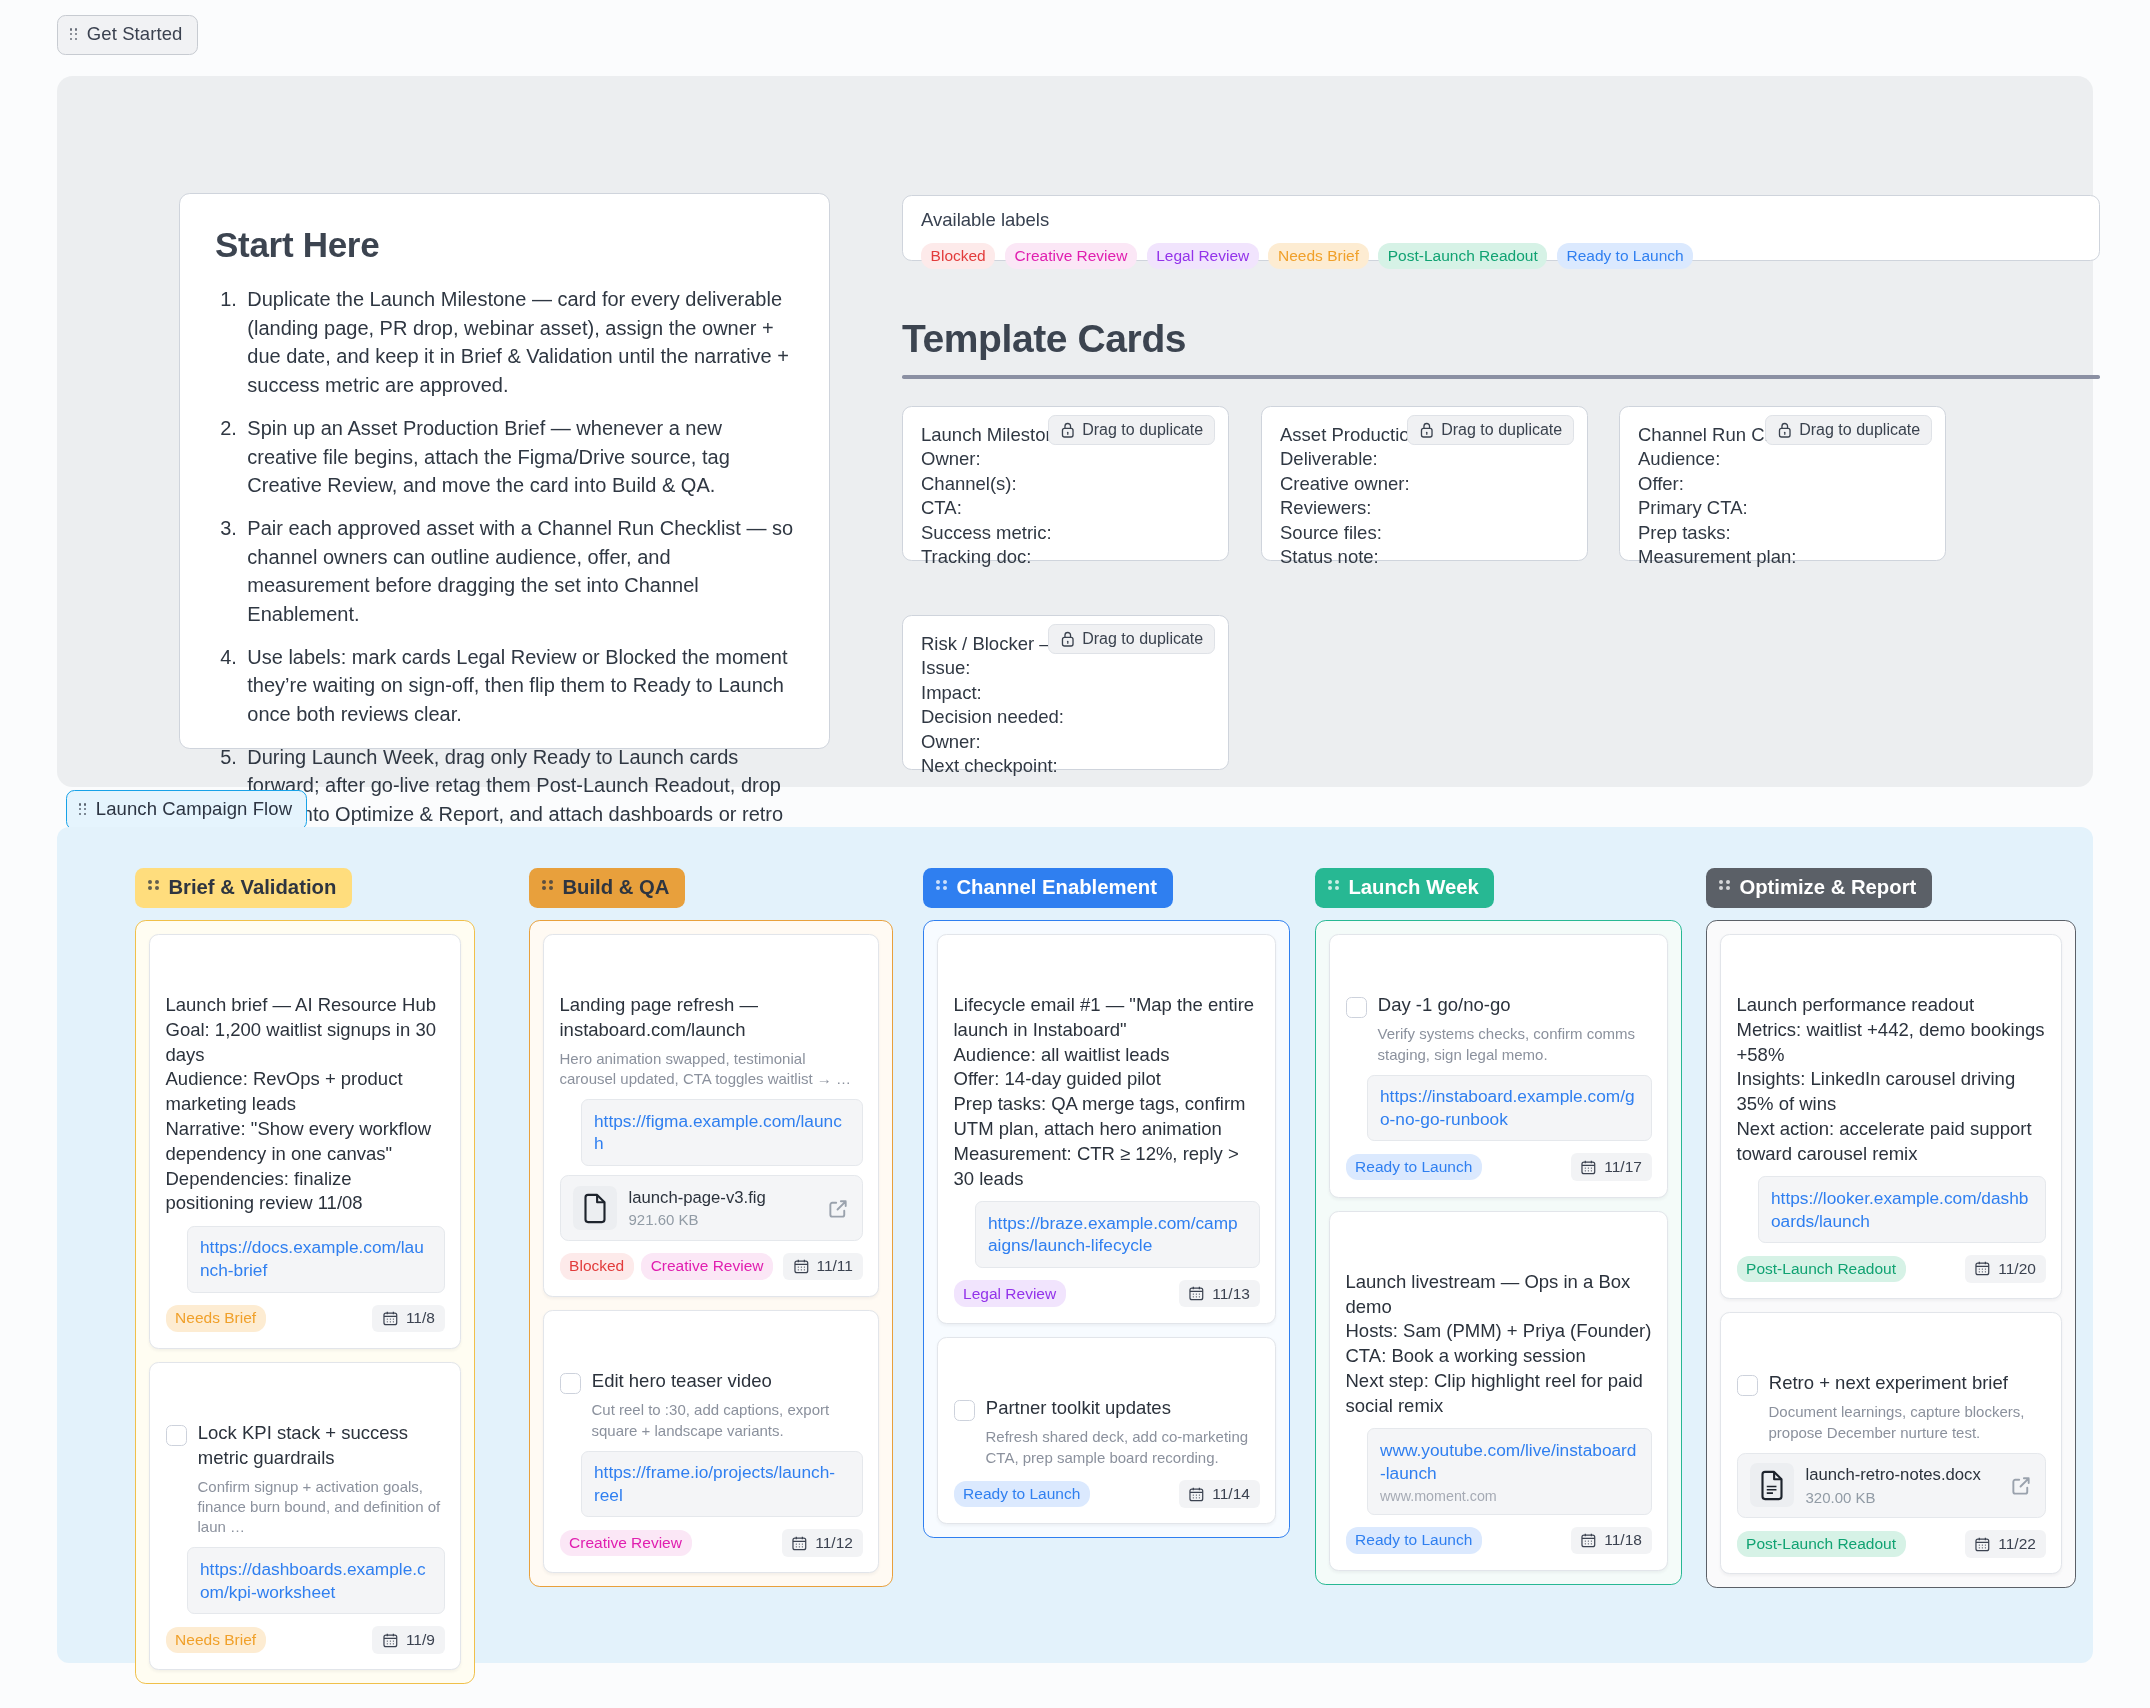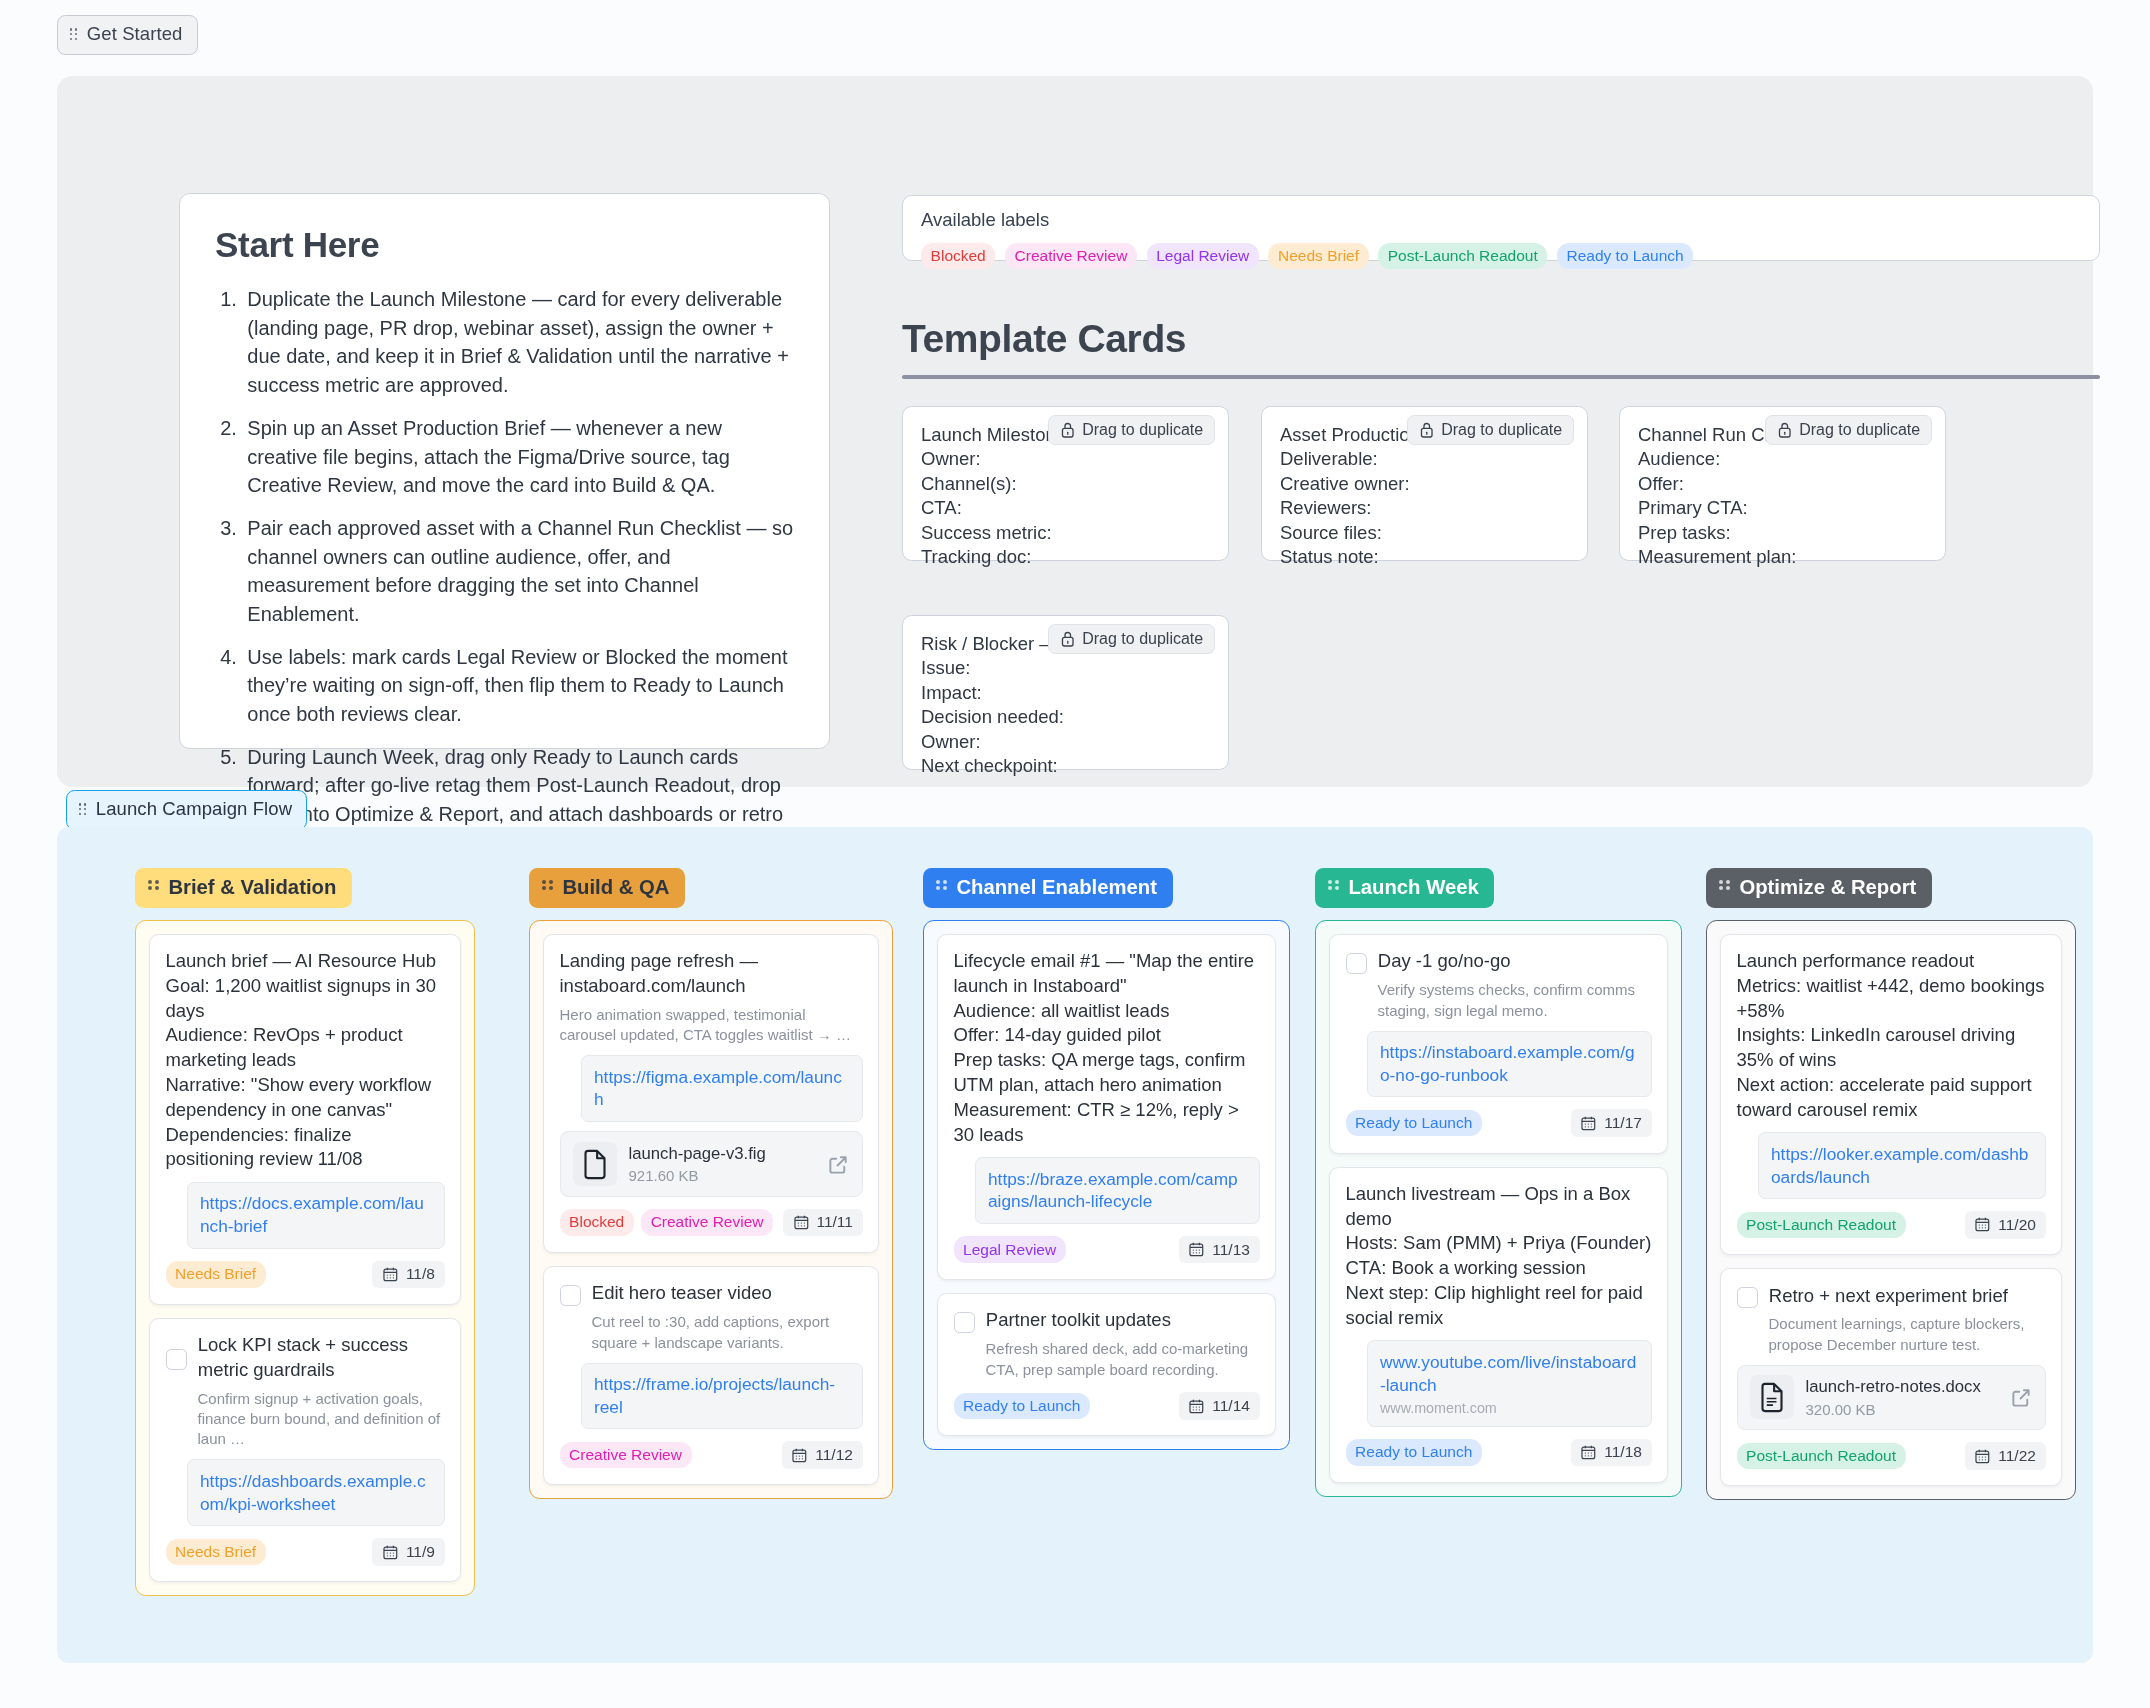--- a/index.html
+++ b/index.html
@@ -92,21 +92,21 @@
     font-size:20.3px; font-weight:700; white-space:nowrap;
   }
   .col-body { margin-top:12px; border-radius:10.8px; border:1.8px solid; padding:13px; }
 
   .card {
     background:#fff; border:1.2px solid #e2e5ea; border-radius:9.6px;
     padding:14.3px 15.5px 15.5px 15.5px; margin-bottom:13px;
     box-shadow: 0 1.2px 3px rgba(30,40,60,.05);
   }
   .card:last-child { margin-bottom:0; }
-  .card-head { display:flex; gap:10.8px; align-items:center; }
+  .card-head { display:flex; gap:10.8px; align-items:flex-start;margin-top:44px; }
   .cbox { flex:0 0 auto; width:21.5px; height:21.5px; border:1.8px solid #cdd2dc; border-radius:5.4px; background:#fff; margin-top:3.6px;}
   .card-title { font-size:18.5px; line-height:1.34; color:#2b323c; white-space:pre-line; }
   .card-desc { font-size:15px; line-height:1.36; color:#8b919d; margin-top:6px; }
   .card-desc.indent { margin-left:32px; }
 
   .linkbox {
     margin-top:9.6px; margin-left:21.5px;
     background:#f4f5f7; border:1.2px solid #e5e8ec; border-radius:7.2px;
     padding:9.6px 12px;
   }

